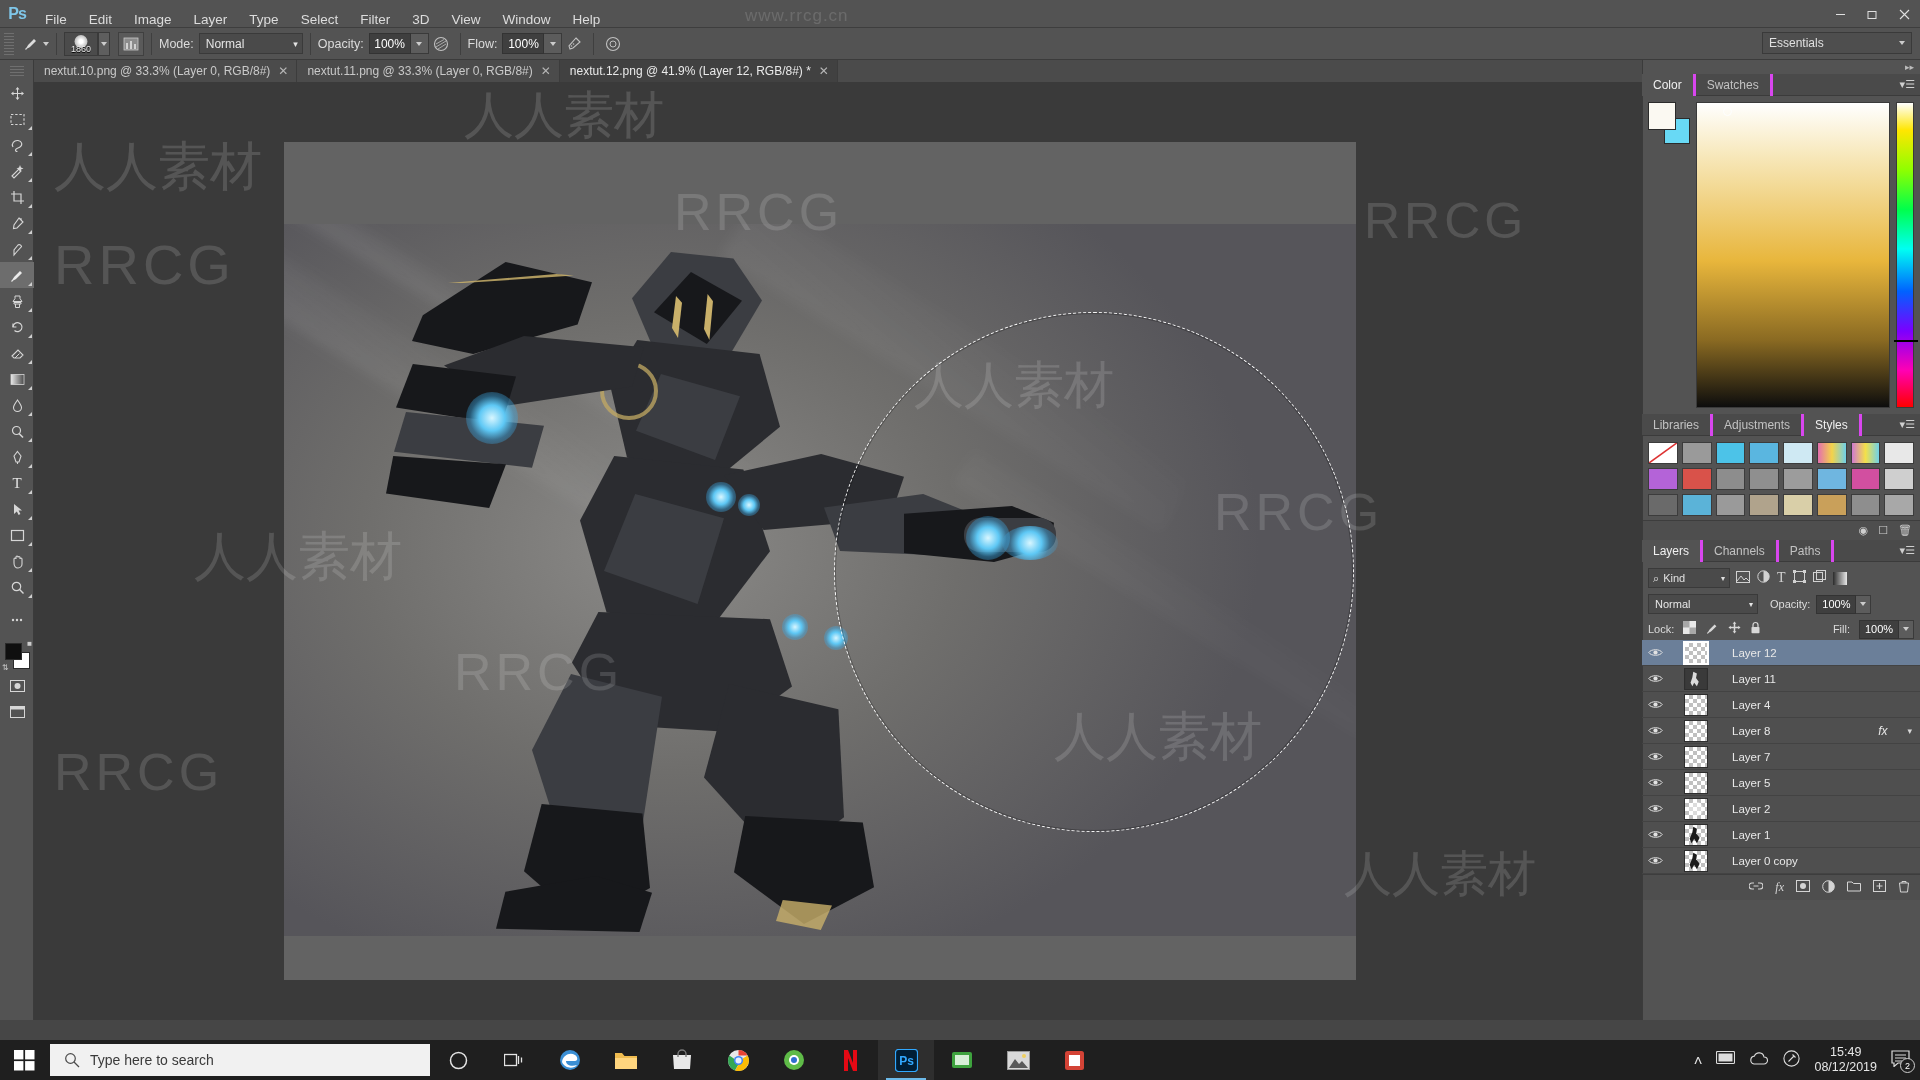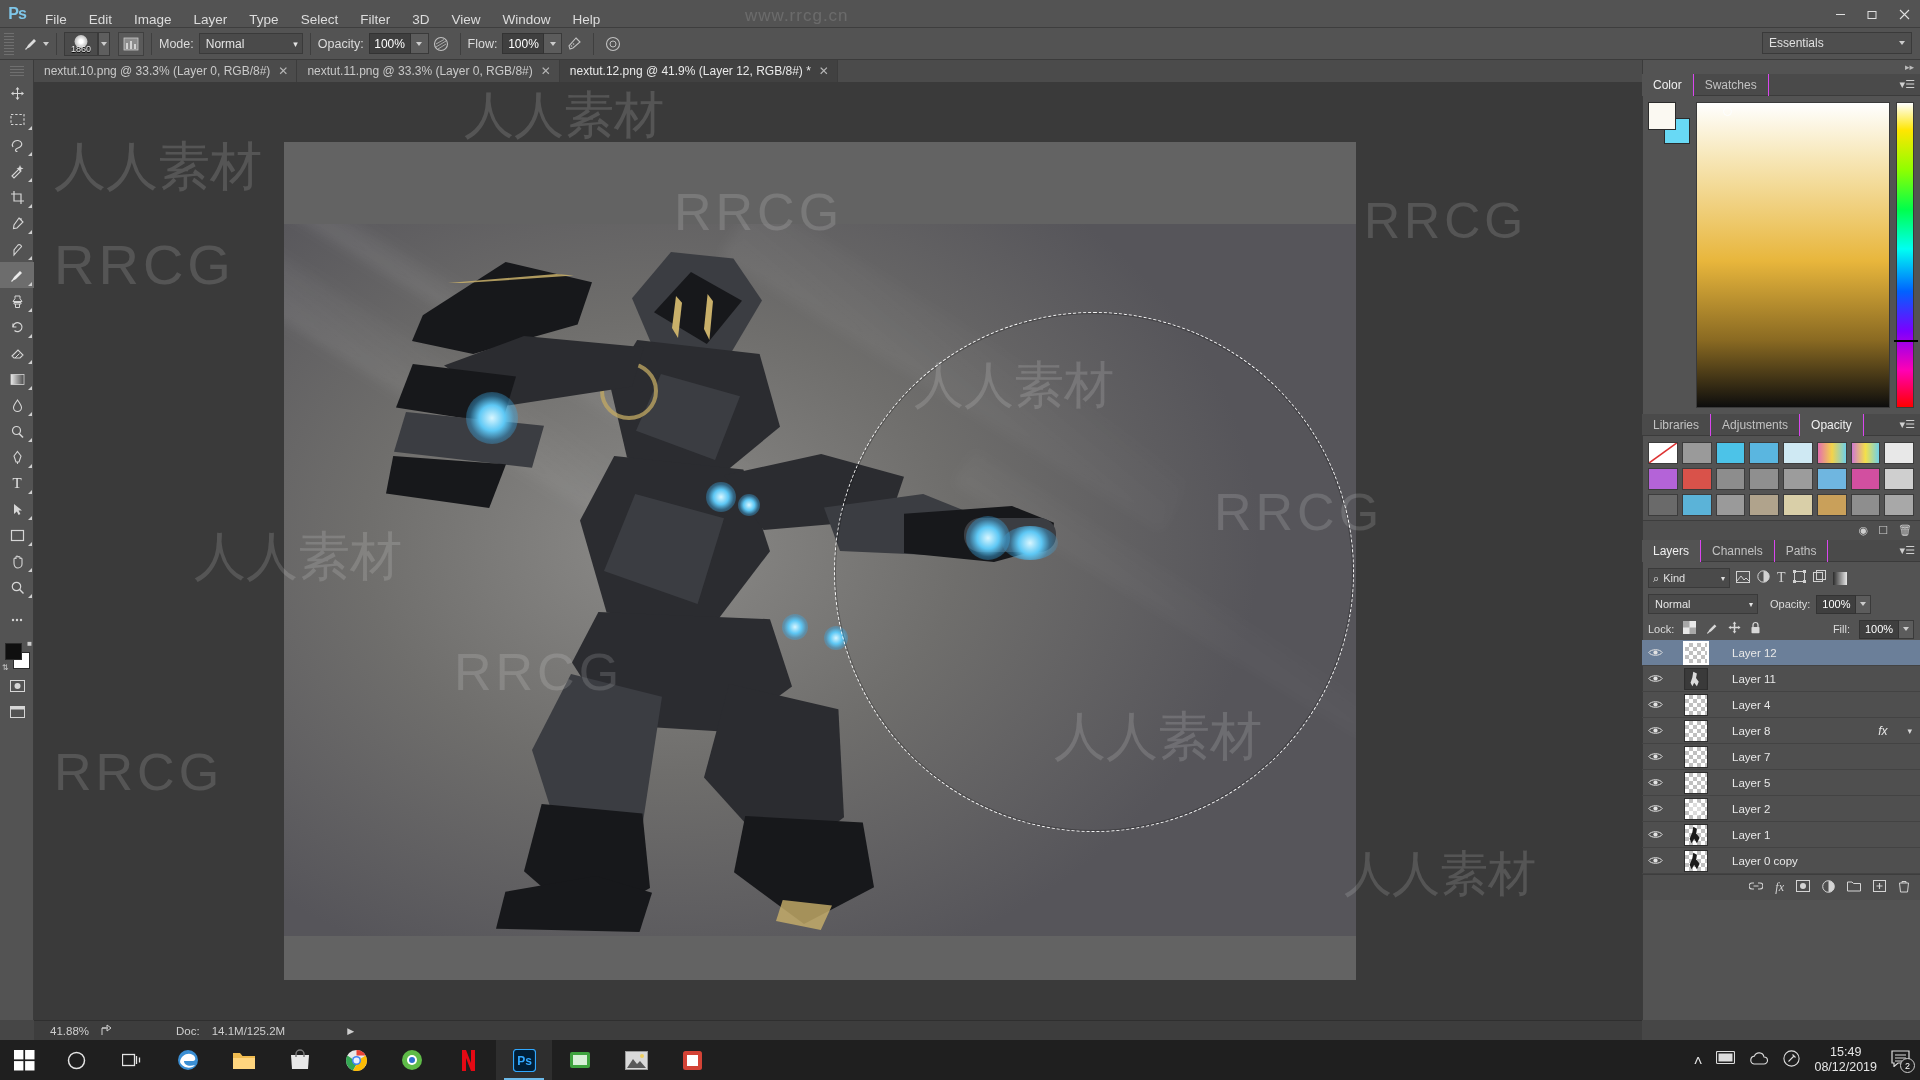--- a/index.html
+++ b/index.html
@@ -180,21 +180,21 @@
   .collapse-row { height:14px; display:flex; justify-content:flex-end; align-items:center;
     padding-right:6px; font-size:9px; color:#bdbdbd; }
 
   .panel { background:#535353; }
   .panel-tabs {
     display:flex; align-items:center; height:22px; background:#4a4a4a;
     border-bottom:1px solid #3b3b3b; position:relative;
   }
   .ptab {
     height:22px; padding:0 11px; display:flex;align-items:center;
-    font-size:12px; color:#c2c2c2; border-right:1px solid #d946ef;
+    font-size:12px; color:#c2c2c2; border-right:3px solid #d946ef;
   }
   .ptab.active { background:#535353; color:#f0f0f0; }
   .pmenu { position:absolute; right:5px; top:4px; font-size:11px; color:#cfcfcf; }
 
   
   .color-body { height:96px; display:flex; padding:6px; gap:6px; background:#535353;}
   .cp-swatches { position:relative; width:42px; height:42px; }
   .cp-fg { position:absolute; left:0;top:0;width:28px;height:28px;background:#fbf9f2;border:1px solid #2b2b2b;}
   .cp-bg { position:absolute; left:16px;top:16px;width:26px;height:26px;background:#68d9f5;border:1px solid #2b2b2b;}
   .cp-field { flex:1; position:relative; border:1px solid #3a3a3a; }
@@ -661,31 +661,20 @@
     <div class="wm wm-cn" style="left:880px;top:270px;font-size:50px;">人人素材</div>
     <div class="wm" style="left:1180px;top:400px;font-size:52px;letter-spacing:4px;">RRCG</div>
     <div class="wm wm-cn" style="left:160px;top:440px;font-size:52px;">人人素材</div>
     <div class="wm" style="left:420px;top:560px;font-size:52px;letter-spacing:4px;">RRCG</div>
     <div class="wm wm-cn" style="left:1020px;top:620px;font-size:52px;">人人素材</div>
     <div class="wm" style="left:20px;top:660px;font-size:52px;letter-spacing:4px;">RRCG</div>
     <div class="wm wm-cn" style="left:1310px;top:760px;font-size:48px;">人人素材</div>
     <div class="wm" style="left:1330px;top:110px;font-size:50px;letter-spacing:4px;">RRCG</div>
   </div>
 
-  <div class="status-bar">
-    <span>41.88%</span>
-    <span>
-      <svg width="13" height="12" viewBox="0 0 13 12">
-        <path d="M1,11 V4 H5 M1,4 L7,4 M6,1 L10,4 L6,7 V1Z" fill="none" stroke="#cfcfcf" stroke-width="1"></path>
-        </svg>
-    </span>
-    <span style="margin-left:50px">Doc:</span>
-    <span>14.1M/125.2M</span>
-    <span style="margin-left:50px;font-size:9px">▶</span>
-  </div>
 
   <div class="dock">
     <div class="dock-rail"></div>
 
     <div class="collapse-row">
       <span>▸▸</span>
     </div>
 
     <div class="panel">
       <div class="panel-tabs">
@@ -704,21 +693,21 @@
         <div class="cp-hue">
           <span class="cp-hue-mark" style="top:78%"></span>
         </div>
       </div>
     </div>
 
     <div class="panel">
       <div class="panel-tabs">
         <div class="ptab">Libraries</div>
         <div class="ptab">Adjustments</div>
-        <div class="ptab active">Opacity</div>
+        <div class="ptab active">Styles</div>
         <span class="pmenu">▾☰</span>
       </div>
       <div class="styles-grid">
         <div class="style-sw" style="background:#fff;position:relative;">
           <svg width="100%" height="100%" viewBox="0 0 24 22" preserveAspectRatio="none">
             <path d="M0,22 L24,0" stroke="#d33" stroke-width="1.6"></path>
             </svg>
         </div>
         <div class="style-sw" style="background:#9a9a9a"></div>
         <div class="style-sw" style="background:#4cc3e8"></div>
@@ -1014,20 +1003,27 @@
   <div class="taskbar">
     <div class="start-btn">
       <svg width="21" height="21" viewBox="0 0 21 21">
         <rect x="0" y="0" width="9.4" height="9.4" fill="#ffffff"></rect>
         <rect x="11.1" y="0" width="9.4" height="9.4" fill="#ffffff"></rect>
         <rect x="0" y="11.1" width="9.4" height="9.4" fill="#ffffff"></rect>
         <rect x="11.1" y="11.1" width="9.4" height="9.4" fill="#ffffff"></rect>
         </svg>
     </div>
 
+    <div class="search-box">
+      <svg width="16" height="16" viewBox="0 0 16 16">
+        <circle cx="6.5" cy="6.5" r="4.8" fill="none" stroke="#4a4a4a" stroke-width="1.2"></circle>
+        <path d="M10,10 L15,15" stroke="#4a4a4a" stroke-width="1.2"></path>
+        </svg>
+      <span>Type here to search</span>
+    </div>
 
     <div class="tb-icon">
       <svg width="19" height="19" viewBox="0 0 19 19">
         <circle cx="9.5" cy="9.5" r="8" fill="none" stroke="#e4e4e4" stroke-width="1.5"></circle>
         </svg>
     </div>
     <div class="tb-icon">
       <svg width="20" height="17" viewBox="0 0 20 17">
         <rect x="0.5" y="2.5" width="12" height="11" fill="none" stroke="#e4e4e4" stroke-width="1.3"></rect>
         <path d="M14.5,4 V12 M17.5,5.5 V10.5" stroke="#e4e4e4" stroke-width="1.3"></path>

